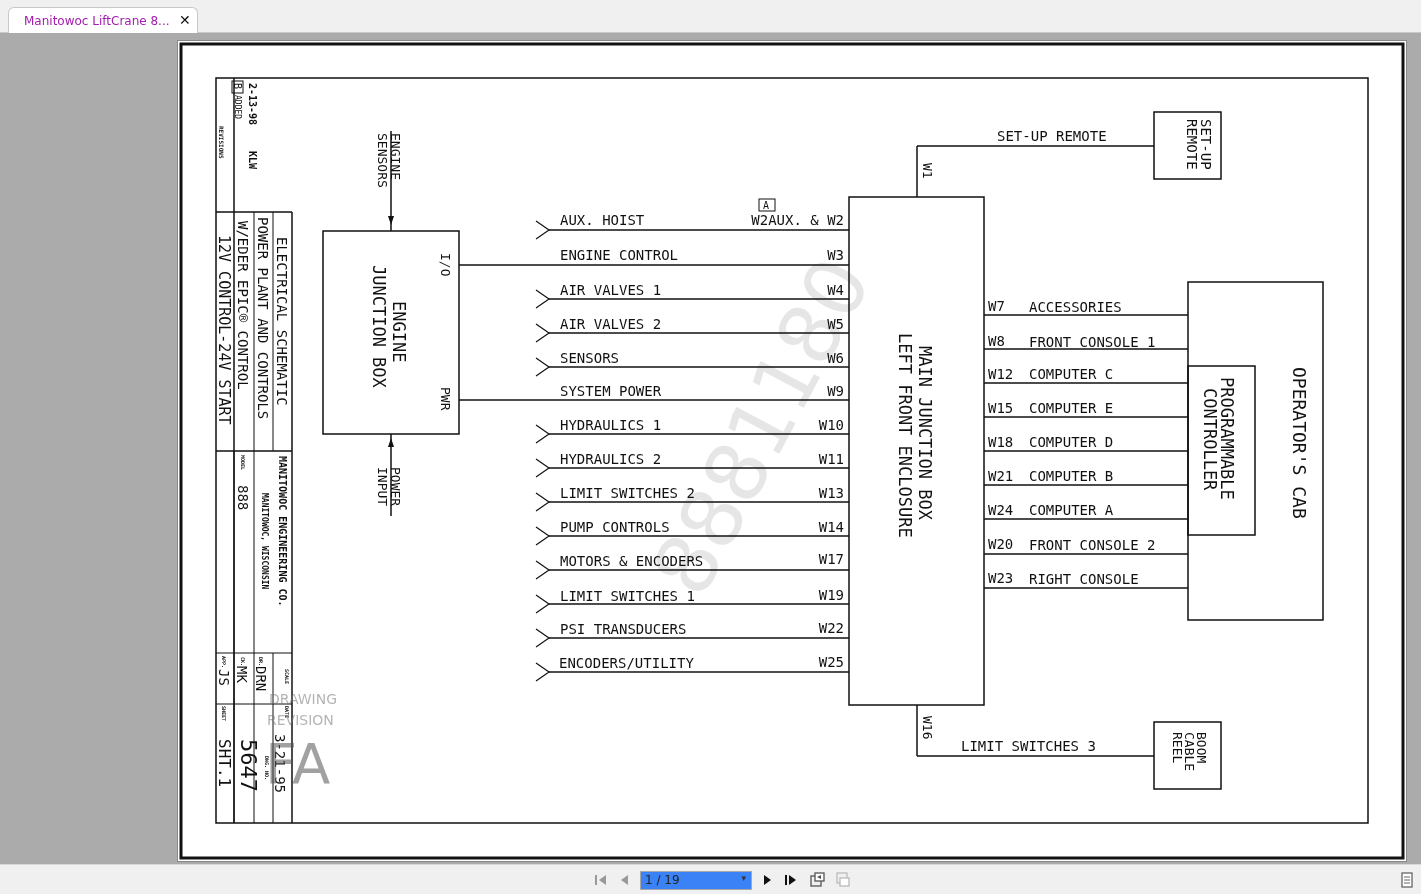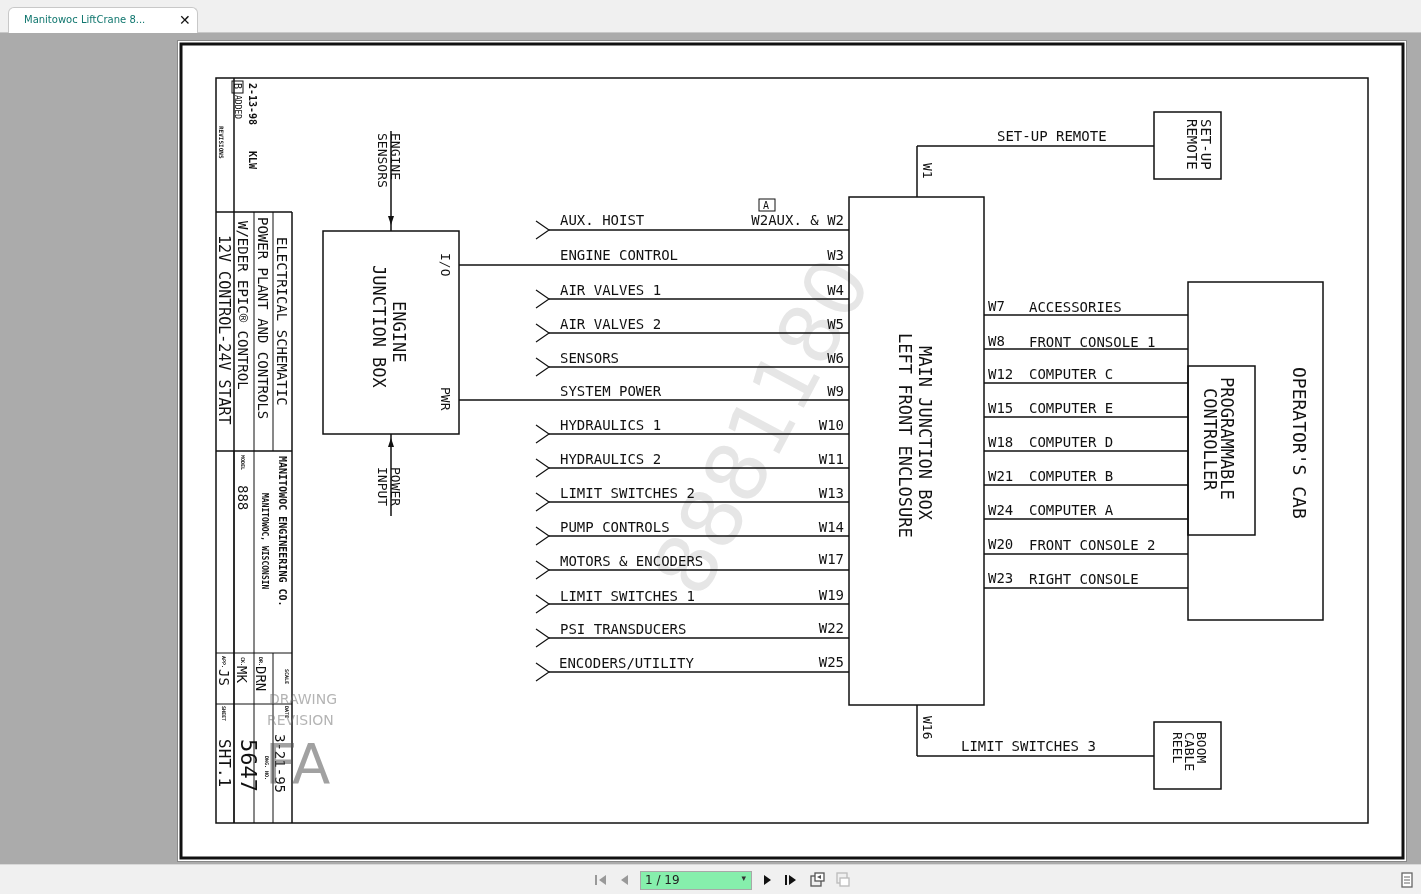--- a/index.html
+++ b/index.html
@@ -1,25 +1,25 @@
 <!DOCTYPE html>
 <html><head>
 <meta charset="utf-8">
 <style>
   html, body { margin:0; padding:0; }
   body { width:1421px; height:894px; overflow:hidden; background:#ababab; font-family:"DejaVu Sans", sans-serif; position:relative; }
   .tabbar { position:absolute; left:0; top:0; width:1421px; height:32px; background:#f0f0f0; border-bottom:1px solid #c8c8c8; }
   .tab { position:absolute; left:8px; top:7px; width:188px; height:25px; background:#fff; border:1px solid #c8c8c8; border-bottom:none; border-radius:6px 6px 0 0; transform:skewX(0deg); }
-  .tab-title { position:absolute; left:15px; top:6px; font-size:10px; color:#0f766e; font-family:"DejaVu Sans", sans-serif; }
+  .tab-title { position:absolute; left:15px; top:6px; font-size:12px; color:#a21caf; font-family:"DejaVu Sans", sans-serif; }
   .tab-close { position:absolute; left:170px; top:4px; font-size:14px; color:#111; cursor:pointer; }
   .viewer { position:absolute; left:0; top:33px; width:1421px; height:829px; background:#ababab; }
   .page { position:absolute; left:177px; top:7px; width:1228px; height:820px; background:#fff; border:1px solid #888; }
   .bottombar { position:absolute; left:0; top:864px; width:1421px; height:30px; background:#f0f0f0; border-top:1px solid #d8d8d8; }
   .nav-btn { position:absolute; top:6px; width:18px; height:18px; cursor:pointer; }
-  .page-select { position:absolute; left:640px; top:6px; width:112px; height:19px; background:#86efac; border:1px solid #a8a8a8; font-size:12px; color:#222; box-sizing:border-box; padding:1px 0 0 4px; cursor:pointer; }
+  .page-select { position:absolute; left:640px; top:6px; width:112px; height:19px; background:#3b82f6; border:1px solid #a8a8a8; font-size:12px; color:#222; box-sizing:border-box; padding:1px 0 0 4px; cursor:pointer; }
   .page-select .caret { position:absolute; right:5px; top:1px; font-size:9px; color:#333; }
   svg text { font-family:"DejaVu Sans Mono", monospace; fill:#111; }
 </style>
 </head>
 <body>
 
 <div class="tabbar">
   <div class="tab">
     <span class="tab-title">Manitowoc LiftCrane 8...</span>
     <span class="tab-close">✕</span>

